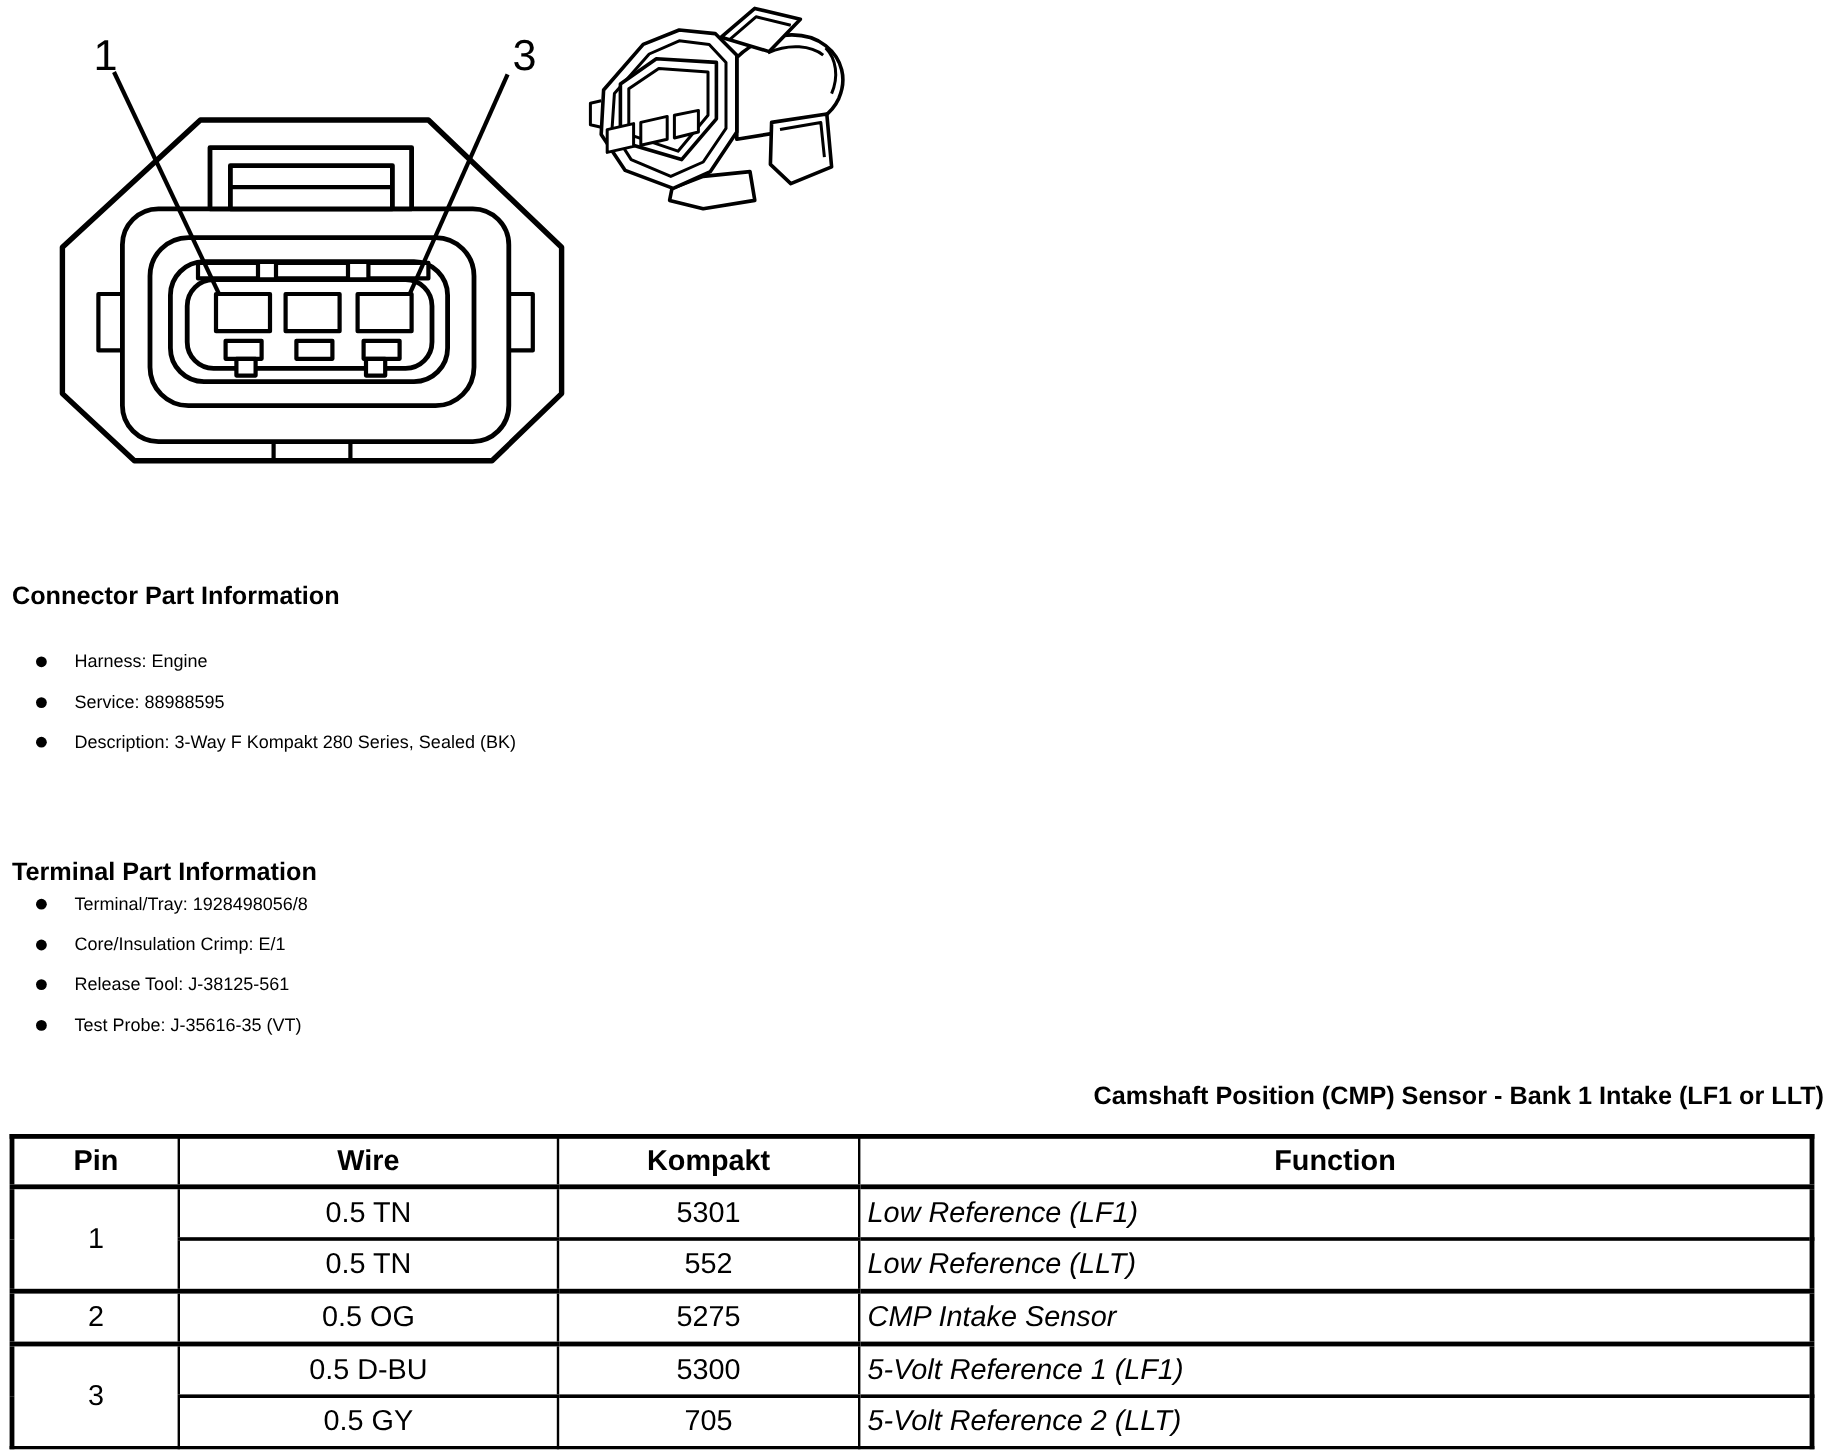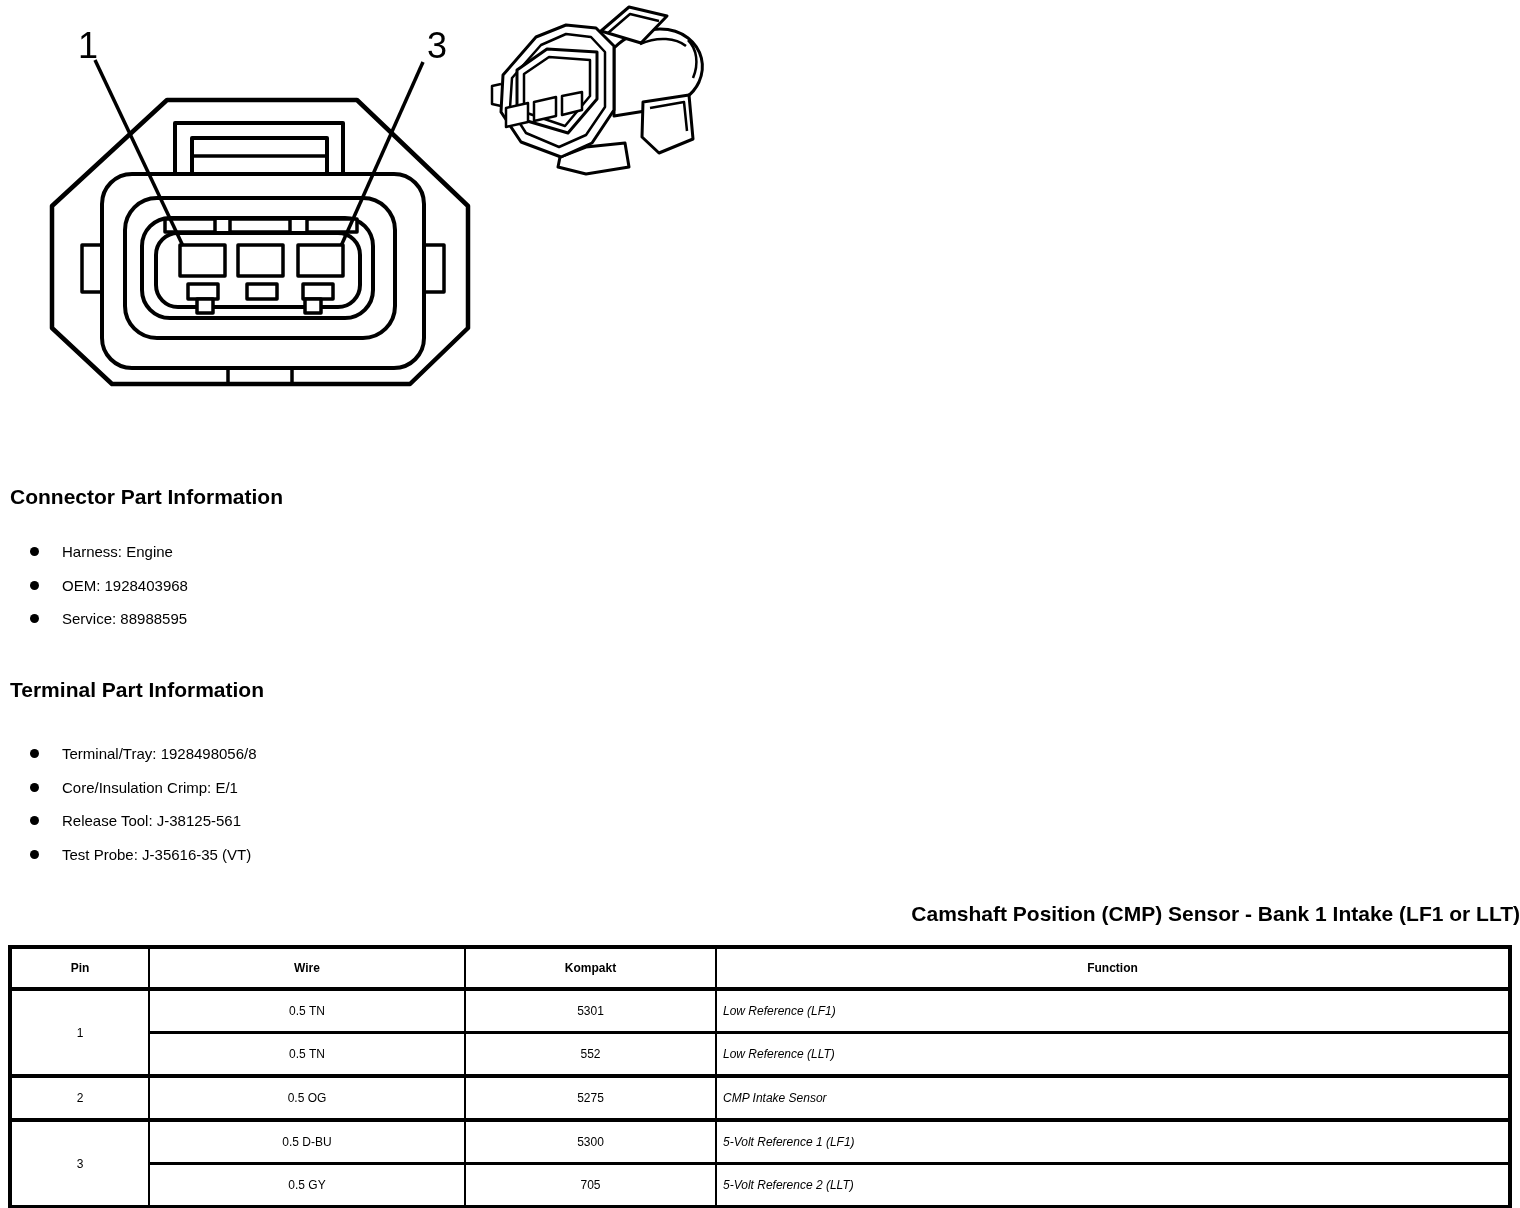--- a/index.html
+++ b/index.html
@@ -8,37 +8,37 @@
     font-family:"Liberation Sans","DejaVu Sans",sans-serif;color:#000;overflow:hidden;
   }
   
   #diagram-svg{position:absolute;left:0;top:0;}
   .pin-label{font-family:"Liberation Sans","DejaVu Sans",sans-serif;font-size:36px;fill:#000;}
   
   .sechead{
     position:absolute;left:10px;font-size:21px;font-weight:bold;line-height:26px;white-space:nowrap;
   }
   #connector-heading{top:484px;}
-  #terminal-heading{top:677px;text-align:right;}
+  #terminal-heading{top:714px;text-align:right;}
   
   .blist{position:absolute;left:28px;margin:0;padding:0;list-style:none;font-size:15px;}
   #connector-list{top:535px;}
   #terminal-list{top:737px;}
   .blist li{position:relative;padding-left:34px;line-height:33.5px;white-space:nowrap;height:33.5px;}
   .blist .bullet{
     position:absolute;left:2px;top:12px;width:9px;height:9px;border-radius:50%;background:#000;
   }
   
   #table-title{
     position:absolute;left:0;top:901px;width:1520px;text-align:right;
     font-size:21px;font-weight:bold;line-height:26px;
   }
   #pinout{
     position:absolute;left:8px;top:945px;width:1504px;
-    border-collapse:collapse;table-layout:fixed;font-size:12px;
+    border-collapse:collapse;table-layout:fixed;font-size:24px;
     border:4px solid #000;
   }
   #pinout th,#pinout td{
     border:2px solid #000;text-align:center;vertical-align:middle;padding:0;
     overflow:hidden;white-space:nowrap;
   }
   #pinout thead th{border-bottom:4px solid #000;font-weight:bold;height:38px;}
   #pinout tbody td{height:40px;}
   #pinout tr.grp td{border-top:4px solid #000;}
   #pinout tr.sub td{border-top:3px solid #000;}
@@ -110,24 +110,24 @@
   </svg>
 
   <div class="sechead" id="connector-heading">Connector Part Information</div>
 
   <ul class="blist" id="connector-list">
     <li>
       <span class="bullet"></span>
       <span>Harness: Engine</span></li>
     <li>
       <span class="bullet"></span>
-      <span>OEM: 1928403968</span></li>
+      <span>Service: 88988595</span></li>
     <li>
       <span class="bullet"></span>
-      <span>Service: 88988595</span></li>
+      <span>Description: 3-Way F Kompakt 280 Series, Sealed (BK)</span></li>
   </ul>
 
   <div class="sechead" id="terminal-heading">Terminal Part Information</div>
 
   <ul class="blist" id="terminal-list">
     <li>
       <span class="bullet"></span>
       <span>Terminal/Tray: 1928498056/8</span></li>
     <li>
       <span class="bullet"></span>

